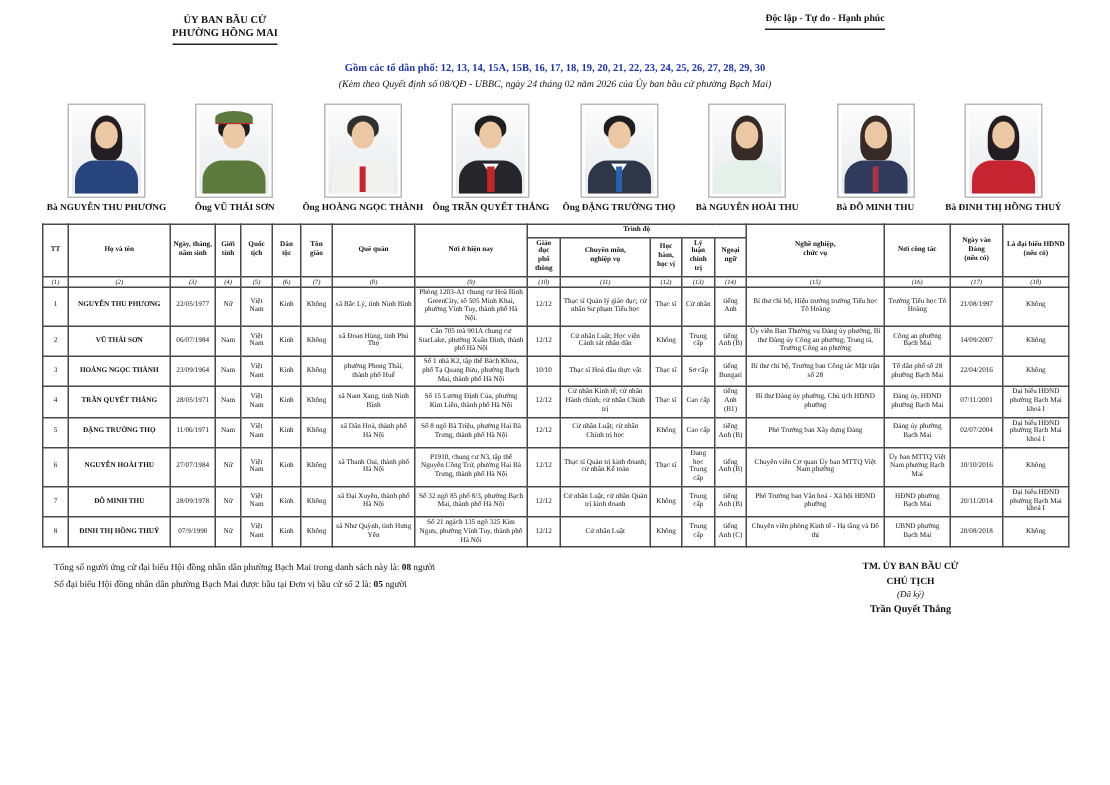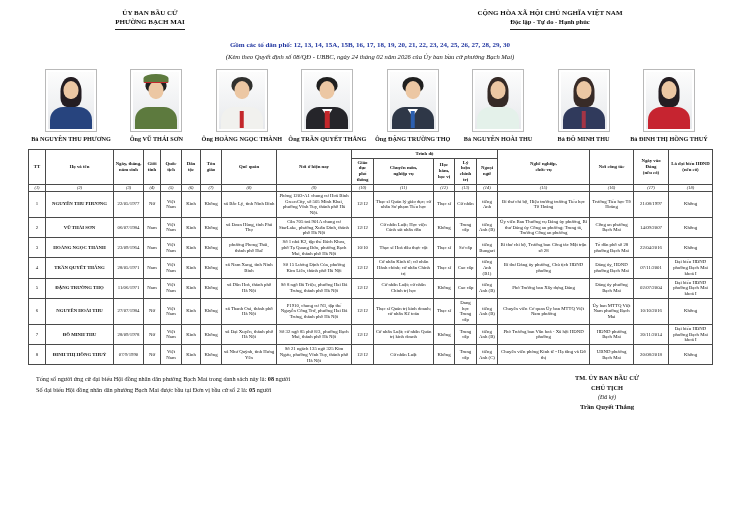--- a/index.html
+++ b/index.html
@@ -51,24 +51,23 @@
   .sign-name { font-weight:bold; font-size:6.8px; }
 </style>
 </head>
 <body>
 
 <div class="page">
 
   <div class="top-header">
     <div class="org-block org-left">
       <div>ỦY BAN BẦU CỬ</div>
-      <div><span class="u-line">PHƯỜNG BẠCH MAI</span></div>
+      <div><span class="u-line">PHƯỜNG HỒNG MAI</span></div>
     </div>
     <div class="org-block org-right">
-      <div>CỘNG HÒA XÃ HỘI CHỦ NGHĨA VIỆT NAM</div>
       <div class="motto"><span class="u-line">Độc lập - Tự do - Hạnh phúc</span></div>
     </div>
   </div>
 
   <div class="title-block">
     <div class="t-blue">Gồm các tổ dân phố: 12, 13, 14, 15A, 15B, 16, 17, 18, 19, 20, 21, 22, 23, 24, 25, 26, 27, 28, 29, 30</div>
     <div class="t-note">(Kèm theo Quyết định số 08/QĐ - UBBC, ngày 24 tháng 02 năm 2026 của Ủy ban bầu cử phường Bạch Mai)</div>
   </div>
 
   <div class="photos" id="photos">

